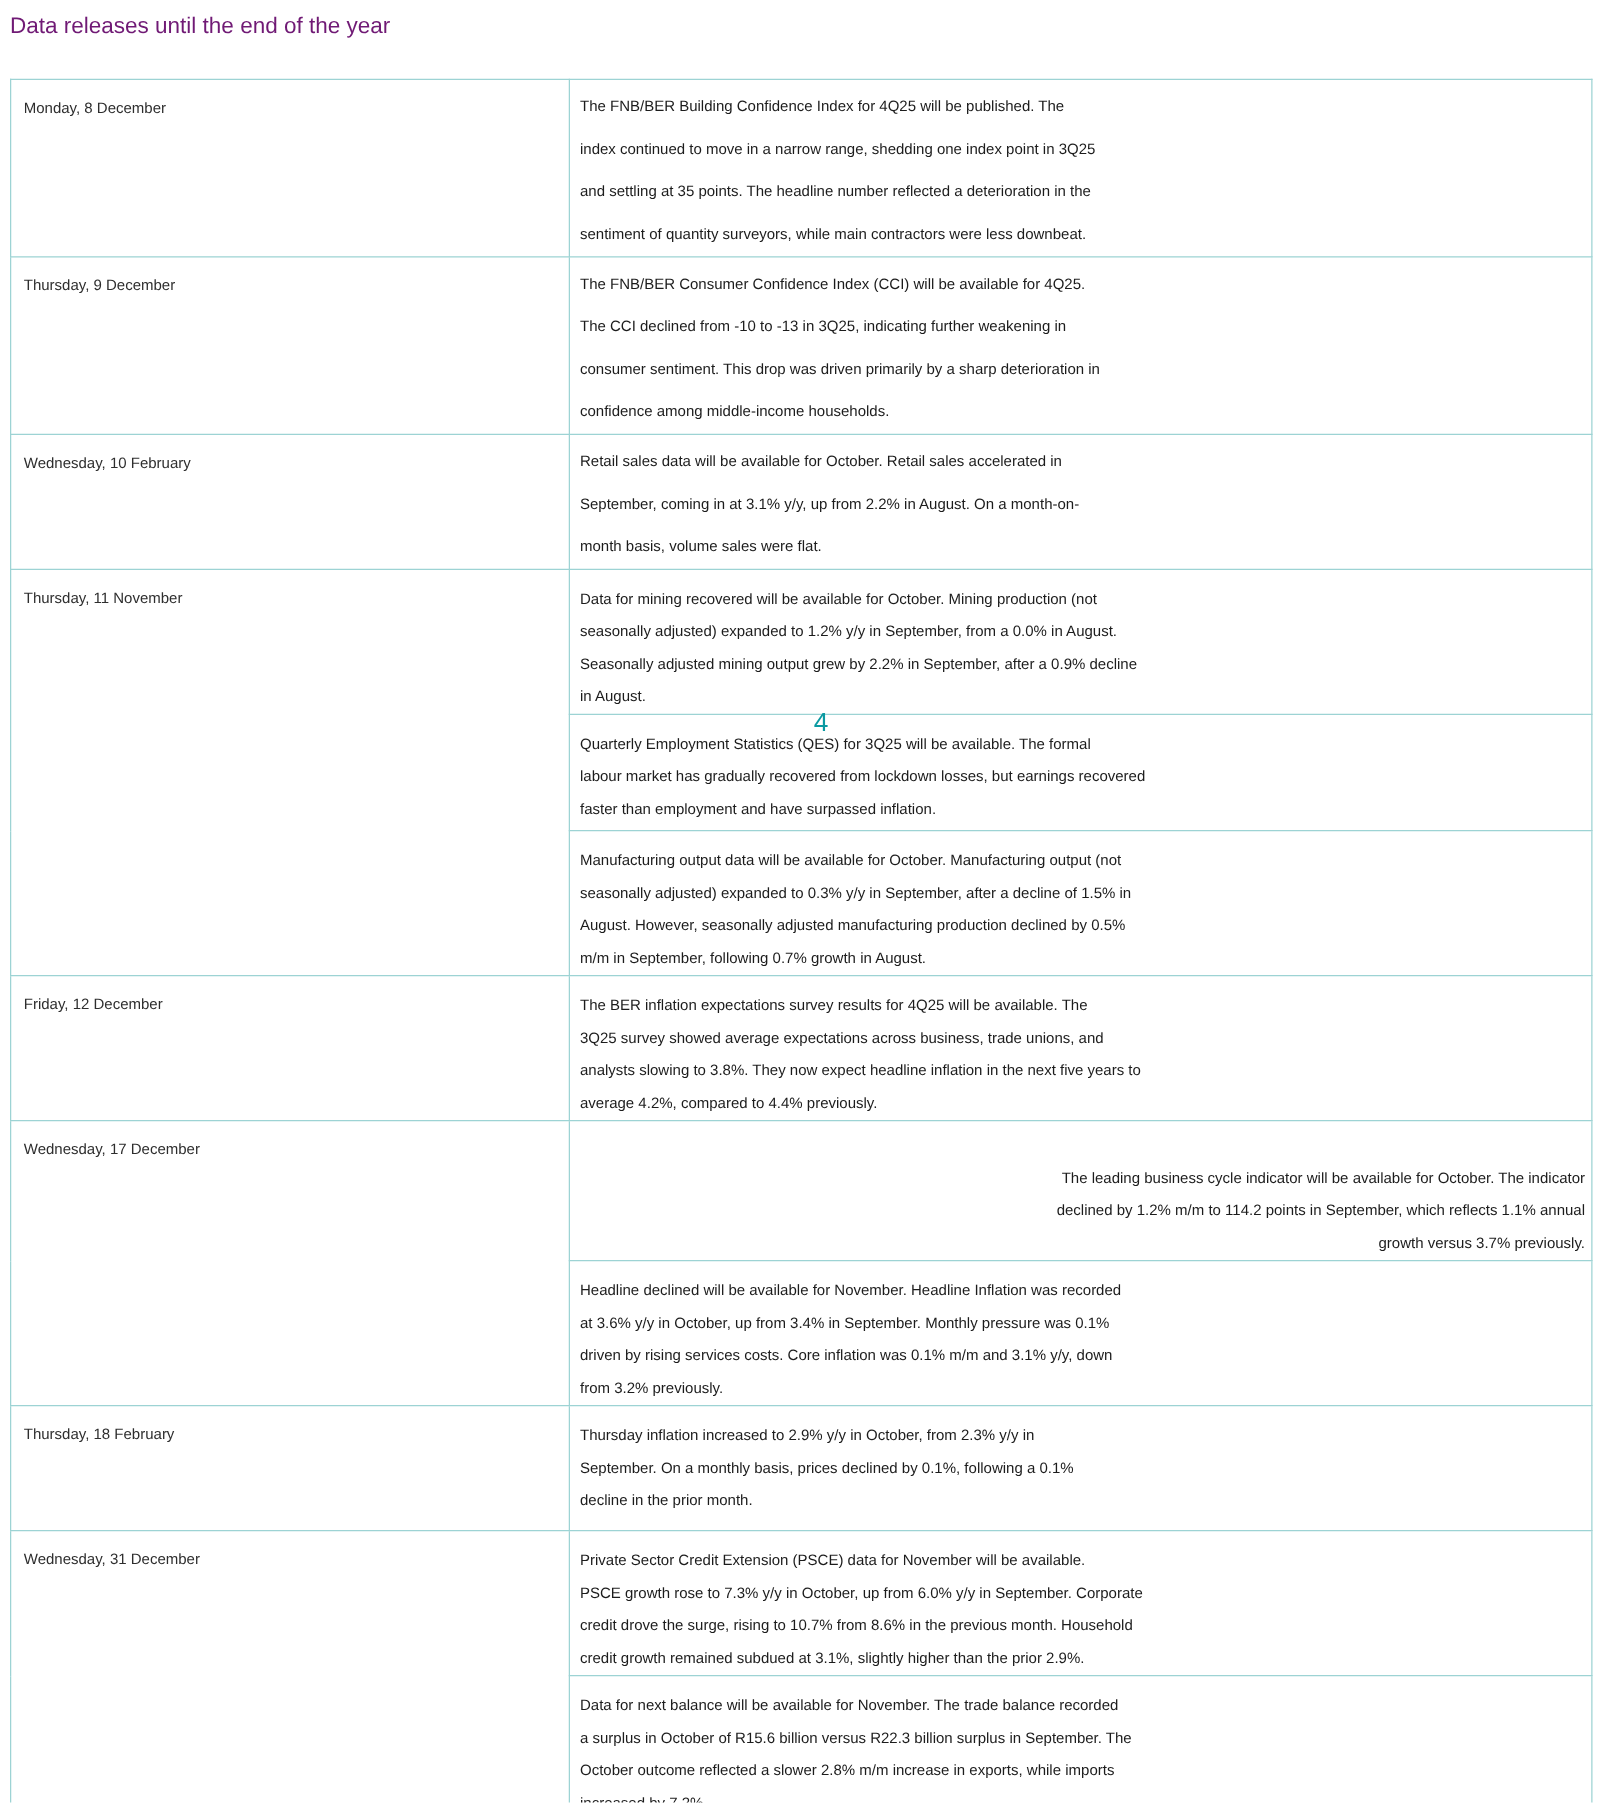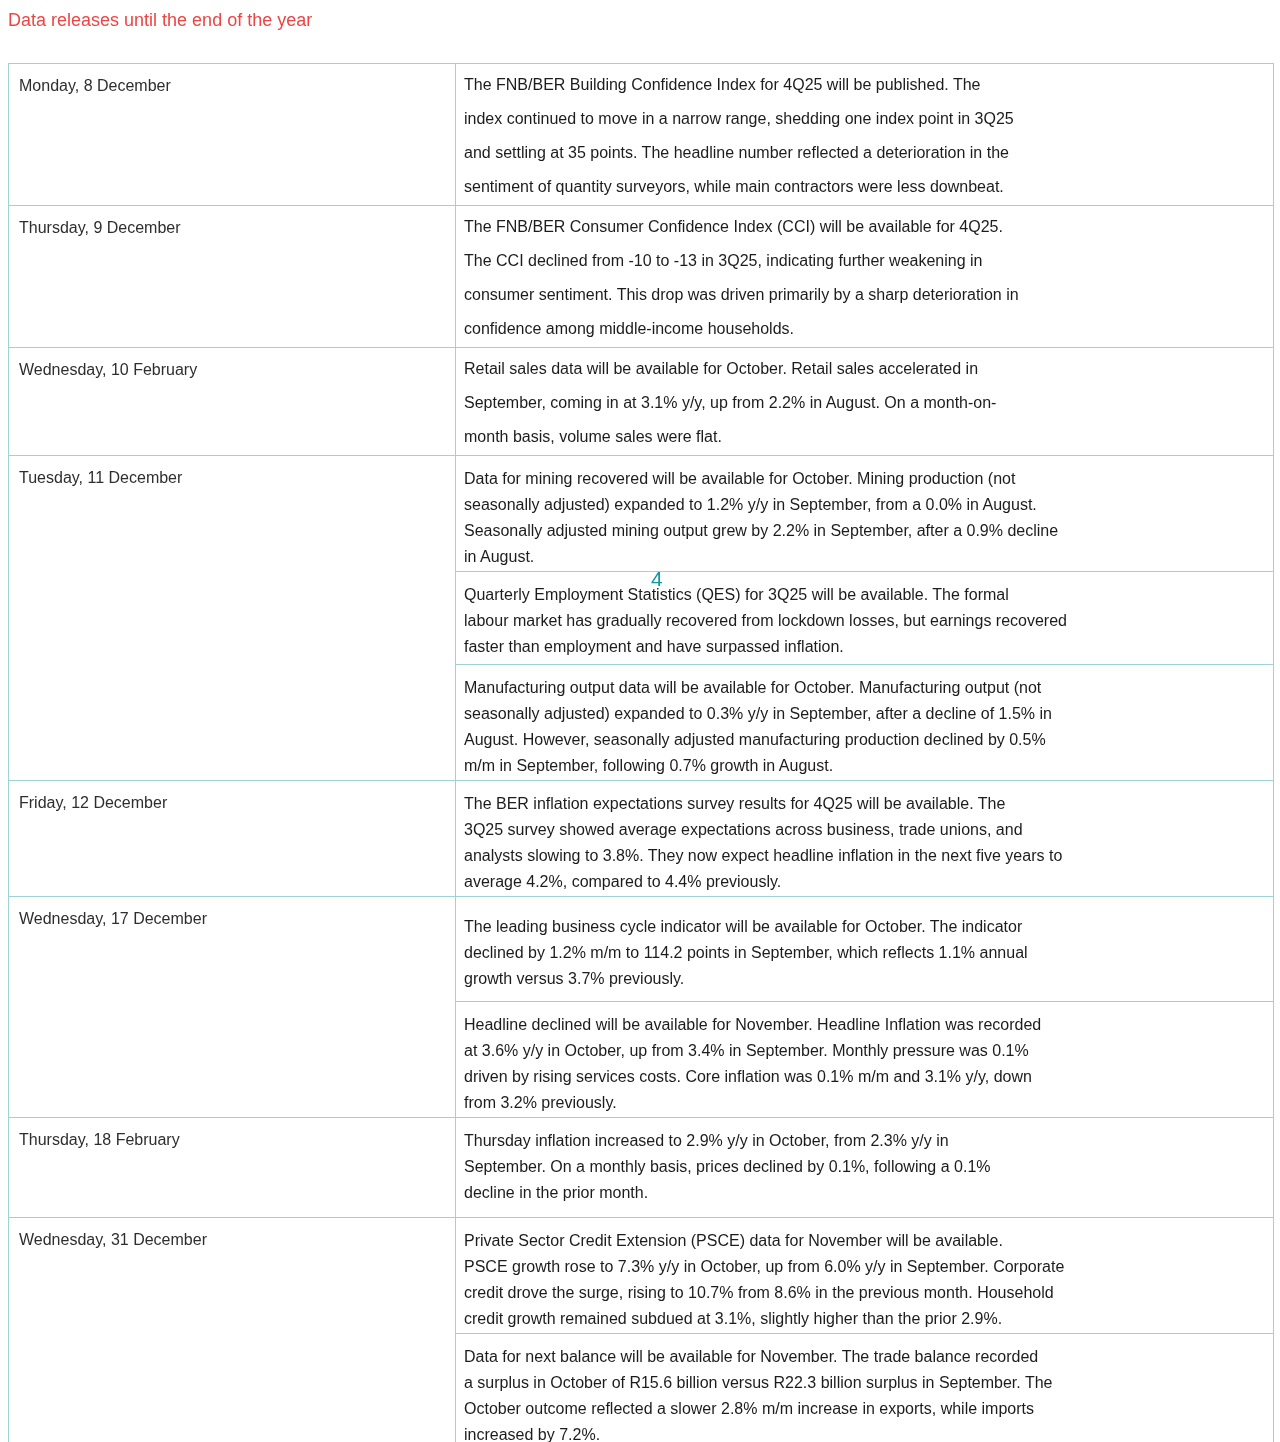--- a/index.html
+++ b/index.html
@@ -16,31 +16,31 @@
     background:#ffffff;
     font-family:"Liberation Sans", sans-serif;
     color:var(--body-text);
     position:relative;
     overflow:hidden;
   }
   .title{
     margin:10px 0 0 8px;
     font-size:18px;
     line-height:21px;
-    color:#ef4444;
+    color:#701a75;
   }
   table.releases{
     border-collapse:collapse;
     table-layout:fixed;
     margin:32px 0 0 8px;
   }
   table.releases td{
     border:1px solid var(--border-color);
     vertical-align:top;
-    font-size:16px;
+    font-size:12px;
   }
   td.date{
     padding:11px 8px 0 10px;
     color:var(--date-text);
     line-height:22px;
   }
   td.desc{
     padding-left:8px;
     padding-right:5px;
     color:var(--body-text);
@@ -48,21 +48,22 @@
   }
   td.desc.loose{
     line-height:34px;
     padding-top:4px;
   }
   td.desc.tight{
     line-height:26px;
     padding-top:10px;
   }
   td.desc.pt-lg{
-    padding-top:17px;
+    padding-top:32px;
+    text-align:right;
   }
   td.desc b{font-weight:400;}
   .page-number{
     position:absolute;
     left:651px;
     top:567px;
     font-size:21px;
     line-height:24px;
     color:var(--accent-color);
   }
@@ -94,21 +95,21 @@
 consumer sentiment. This drop was driven primarily by a sharp deterioration in
 confidence among middle-income households.</td>
       </tr>
       <tr>
         <td class="date">Wednesday, 10 February</td>
         <td class="desc loose" style="height:103px"><b>Retail sales</b> data will be available for October. Retail sales accelerated in
 September, coming in at 3.1% y/y, up from 2.2% in August. On a month-on-
 month basis, volume sales were flat.</td>
       </tr>
       <tr>
-        <td class="date" rowspan="3">Tuesday, 11 December</td>
+        <td class="date" rowspan="3">Thursday, 11 November</td>
         <td class="desc tight" style="height:114px">Data for <b>mining recovered</b> will be available for October. Mining production (not
 seasonally adjusted) expanded to 1.2% y/y in September, from a 0.0% in August.
 Seasonally adjusted mining output grew by 2.2% in September, after a 0.9% decline
 in August.</td>
       </tr>
       <tr>
         <td class="desc tight" style="height:93px"><b>Quarterly Employment Statistics (QES)</b> for 3Q25 will be available. The formal
 labour market has gradually recovered from lockdown losses, but earnings recovered
 faster than employment and have surpassed inflation.</td>
       </tr>

